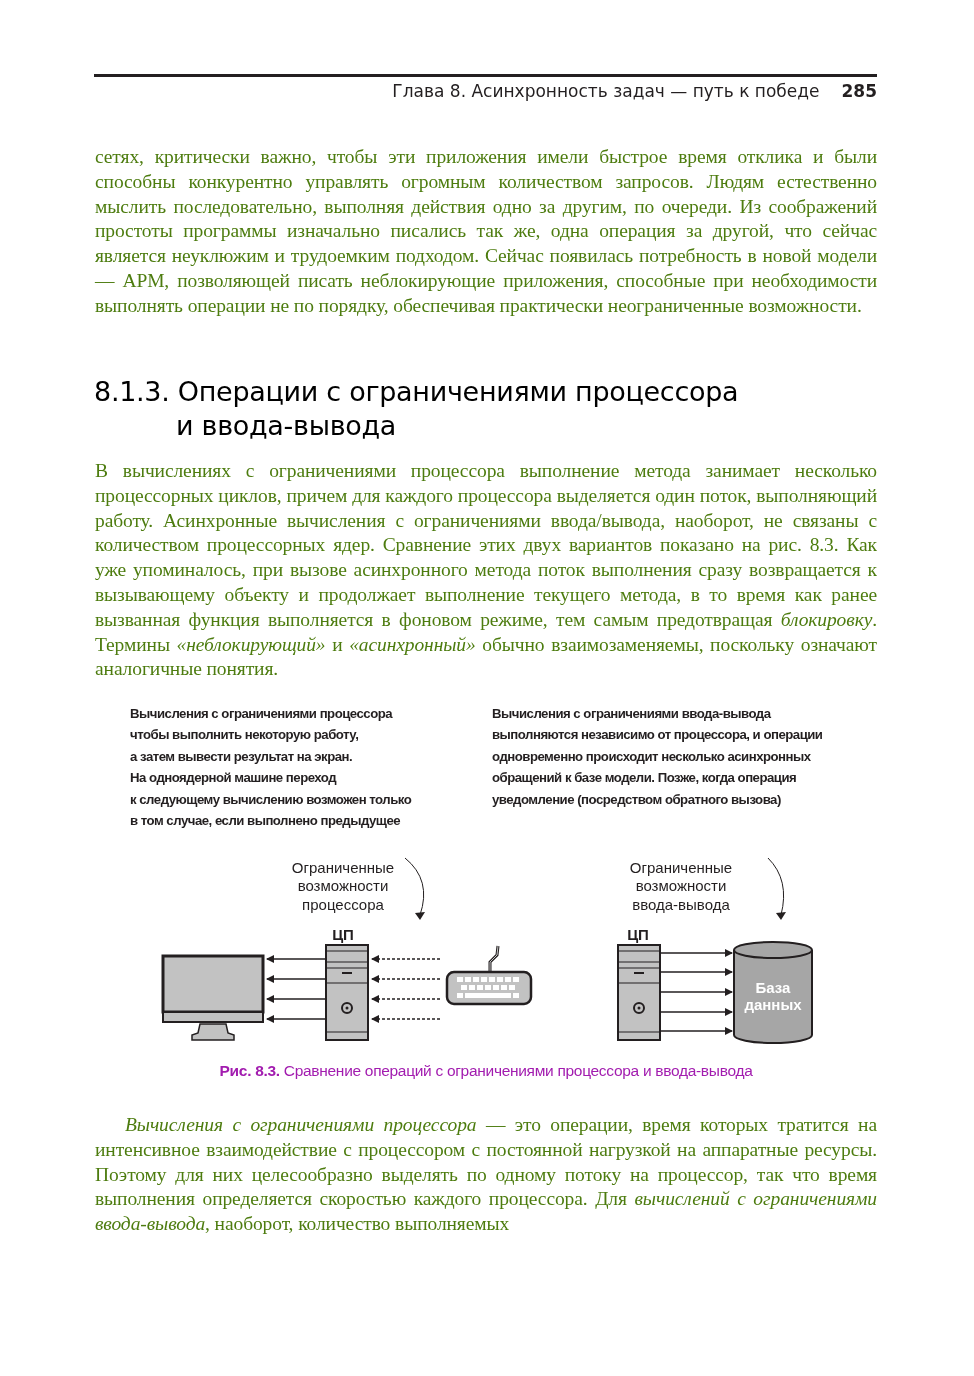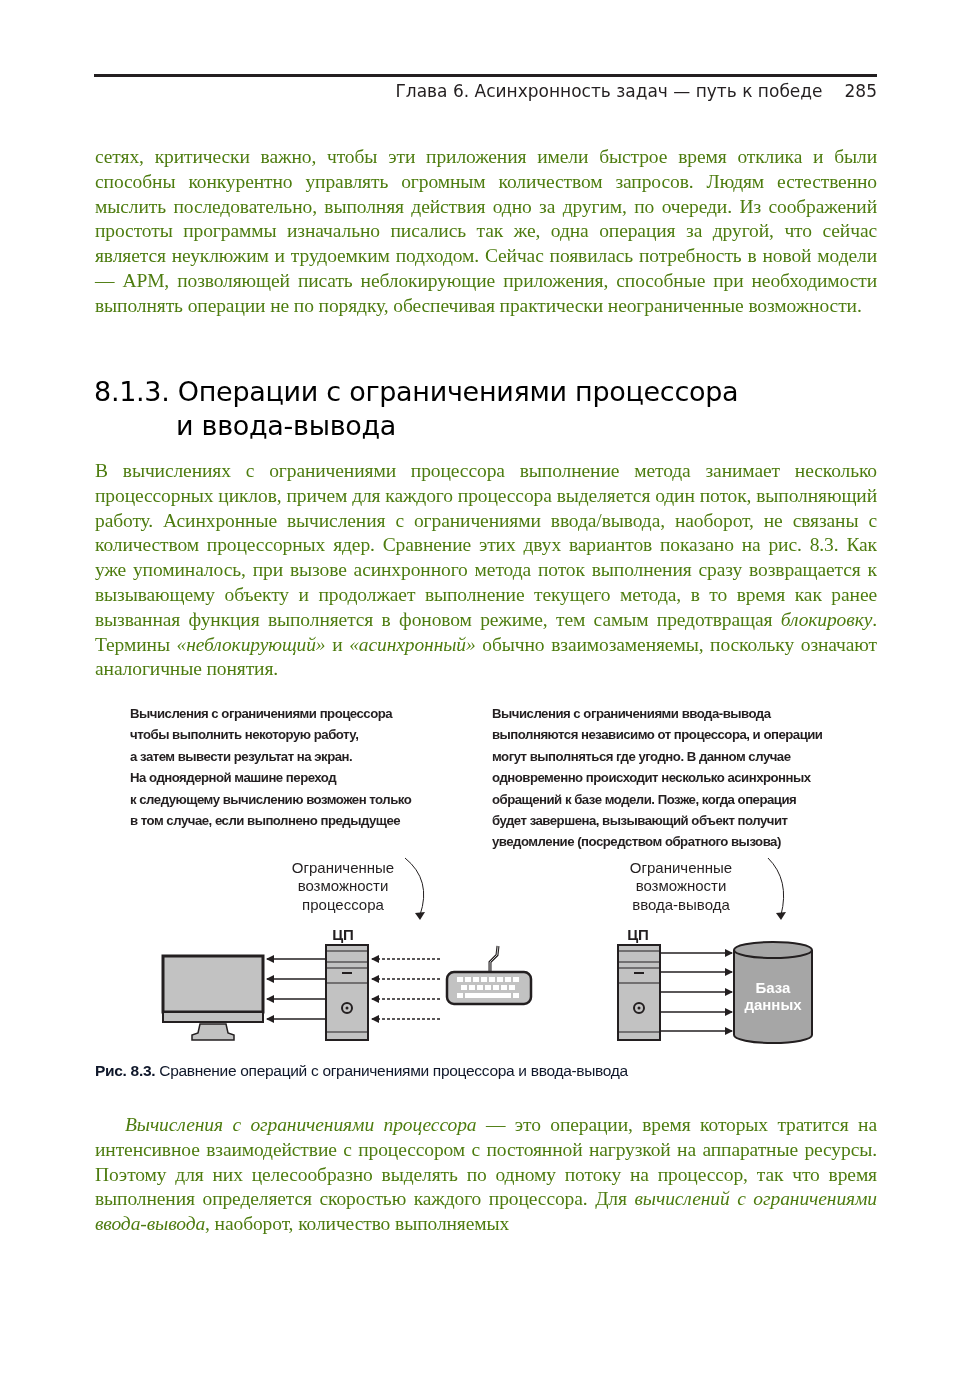--- a/index.html
+++ b/index.html
@@ -1,41 +1,41 @@
 <!DOCTYPE html>
 <html><head>
 <meta charset="utf-8">
 <style>
   html, body { margin:0; padding:0; background:#ffffff; }
   body { width:974px; height:1376px; position:relative; overflow:hidden; color:#231f20; }
   .rule { position:absolute; left:94px; top:74px; width:783px; height:3px; background:#231f20; }
   .running-head { position:absolute; left:94px; top:81px; width:783px; height:28px;
     font-family:"DejaVu Sans", sans-serif; font-size:17px; text-align:right; color:#231f20; }
-  .running-head .pg { font-weight:normal; margin-left:22px; }
+  .running-head .pg { font-weight:bold; margin-left:22px; }
   .para { position:absolute; left:95px; width:782px; font-family:"Liberation Serif", serif;
     font-size:19.5px; line-height:24.8px; text-align:justify; color:#4d7c0f; letter-spacing:-0.1px; }
   .para p { margin:0; }
   .para .indent { text-indent:30px; }
   .heading { position:absolute; left:94px; top:375px; font-family:"DejaVu Sans", sans-serif;
     font-size:27px; line-height:34px; color:#000000; letter-spacing:-0.3px; }
   .heading .l2 { padding-left:82px; display:block; }
   .note { position:absolute; font-family:"Liberation Sans", sans-serif; font-weight:bold;
     font-size:13.2px; line-height:21.4px; color:#231f20; letter-spacing:-0.5px; white-space:nowrap; }
-  .caption { position:absolute; left:95px; top:1062px; width:782px; text-align:left;
-    font-family:"Liberation Sans", sans-serif; font-size:15.5px; color:#0f172a; letter-spacing:-0.3px; }
+  .caption { position:absolute; left:95px; top:1062px; width:782px; text-align:center;
+    font-family:"Liberation Sans", sans-serif; font-size:15.5px; color:#a21caf; letter-spacing:-0.3px; }
   .caption b { font-weight:bold; }
   svg text { font-family:"Liberation Sans", sans-serif; }
   i { font-style:italic; }
 </style>
 </head>
 <body>
 
 <div class="rule"></div>
 <div class="running-head">
-  <span>Глава 6. Асинхронность задач — путь к победе</span><span class="pg">285</span>
+  <span>Глава 8. Асинхронность задач — путь к победе</span><span class="pg">285</span>
 </div>
 
 <div class="para" style="top:145px;">
   <p>сетях, критически важно, чтобы эти приложения имели быстрое время отклика и были способны конкурентно управлять огромным количеством запросов. Людям естественно мыслить последовательно, выполняя действия одно за другим, по очереди. Из соображений простоты программы изначально писались так же, одна операция за другой, что сейчас является неуклюжим и трудоемким подходом. Сейчас появилась потребность в новой модели — APM, позволяющей писать неблокирующие приложения, способные при необходимости выполнять операции не по порядку, обеспечивая практически неограниченные возможности.</p>
 </div>
 
 <div class="heading">
   <span>8.1.3.</span>
   <span>Операции с ограничениями процессора</span>
   <span class="l2">и ввода-вывода</span>
@@ -49,24 +49,22 @@
   <div>Вычисления с ограничениями процессора</div>
   <div>чтобы выполнить некоторую работу,</div>
   <div>а затем вывести результат на экран.</div>
   <div>На одноядерной машине переход</div>
   <div>к следующему вычислению возможен только</div>
   <div>в том случае, если выполнено предыдущее</div>
 </div>
 <div class="note" style="left:492px; top:703px;">
   <div>Вычисления с ограничениями ввода-вывода</div>
   <div>выполняются независимо от процессора, и операции</div>
-  <div>могут выполняться где угодно. В данном случае</div>
   <div>одновременно происходит несколько асинхронных</div>
   <div>обращений к базе модели. Позже, когда операция</div>
-  <div>будет завершена, вызывающий объект получит</div>
   <div>уведомление (посредством обратного вызова)</div>
 </div>
 
 <svg style="position:absolute; left:0; top:0;" width="974" height="1376">
   <defs>
     <marker id="ah" markerWidth="8" markerHeight="8" refX="7" refY="4" orient="auto" markerUnits="userSpaceOnUse">
       <path d="M0,0 L8,4 L0,8 Z" fill="#231f20"></path>
     </marker>
   </defs>
 

